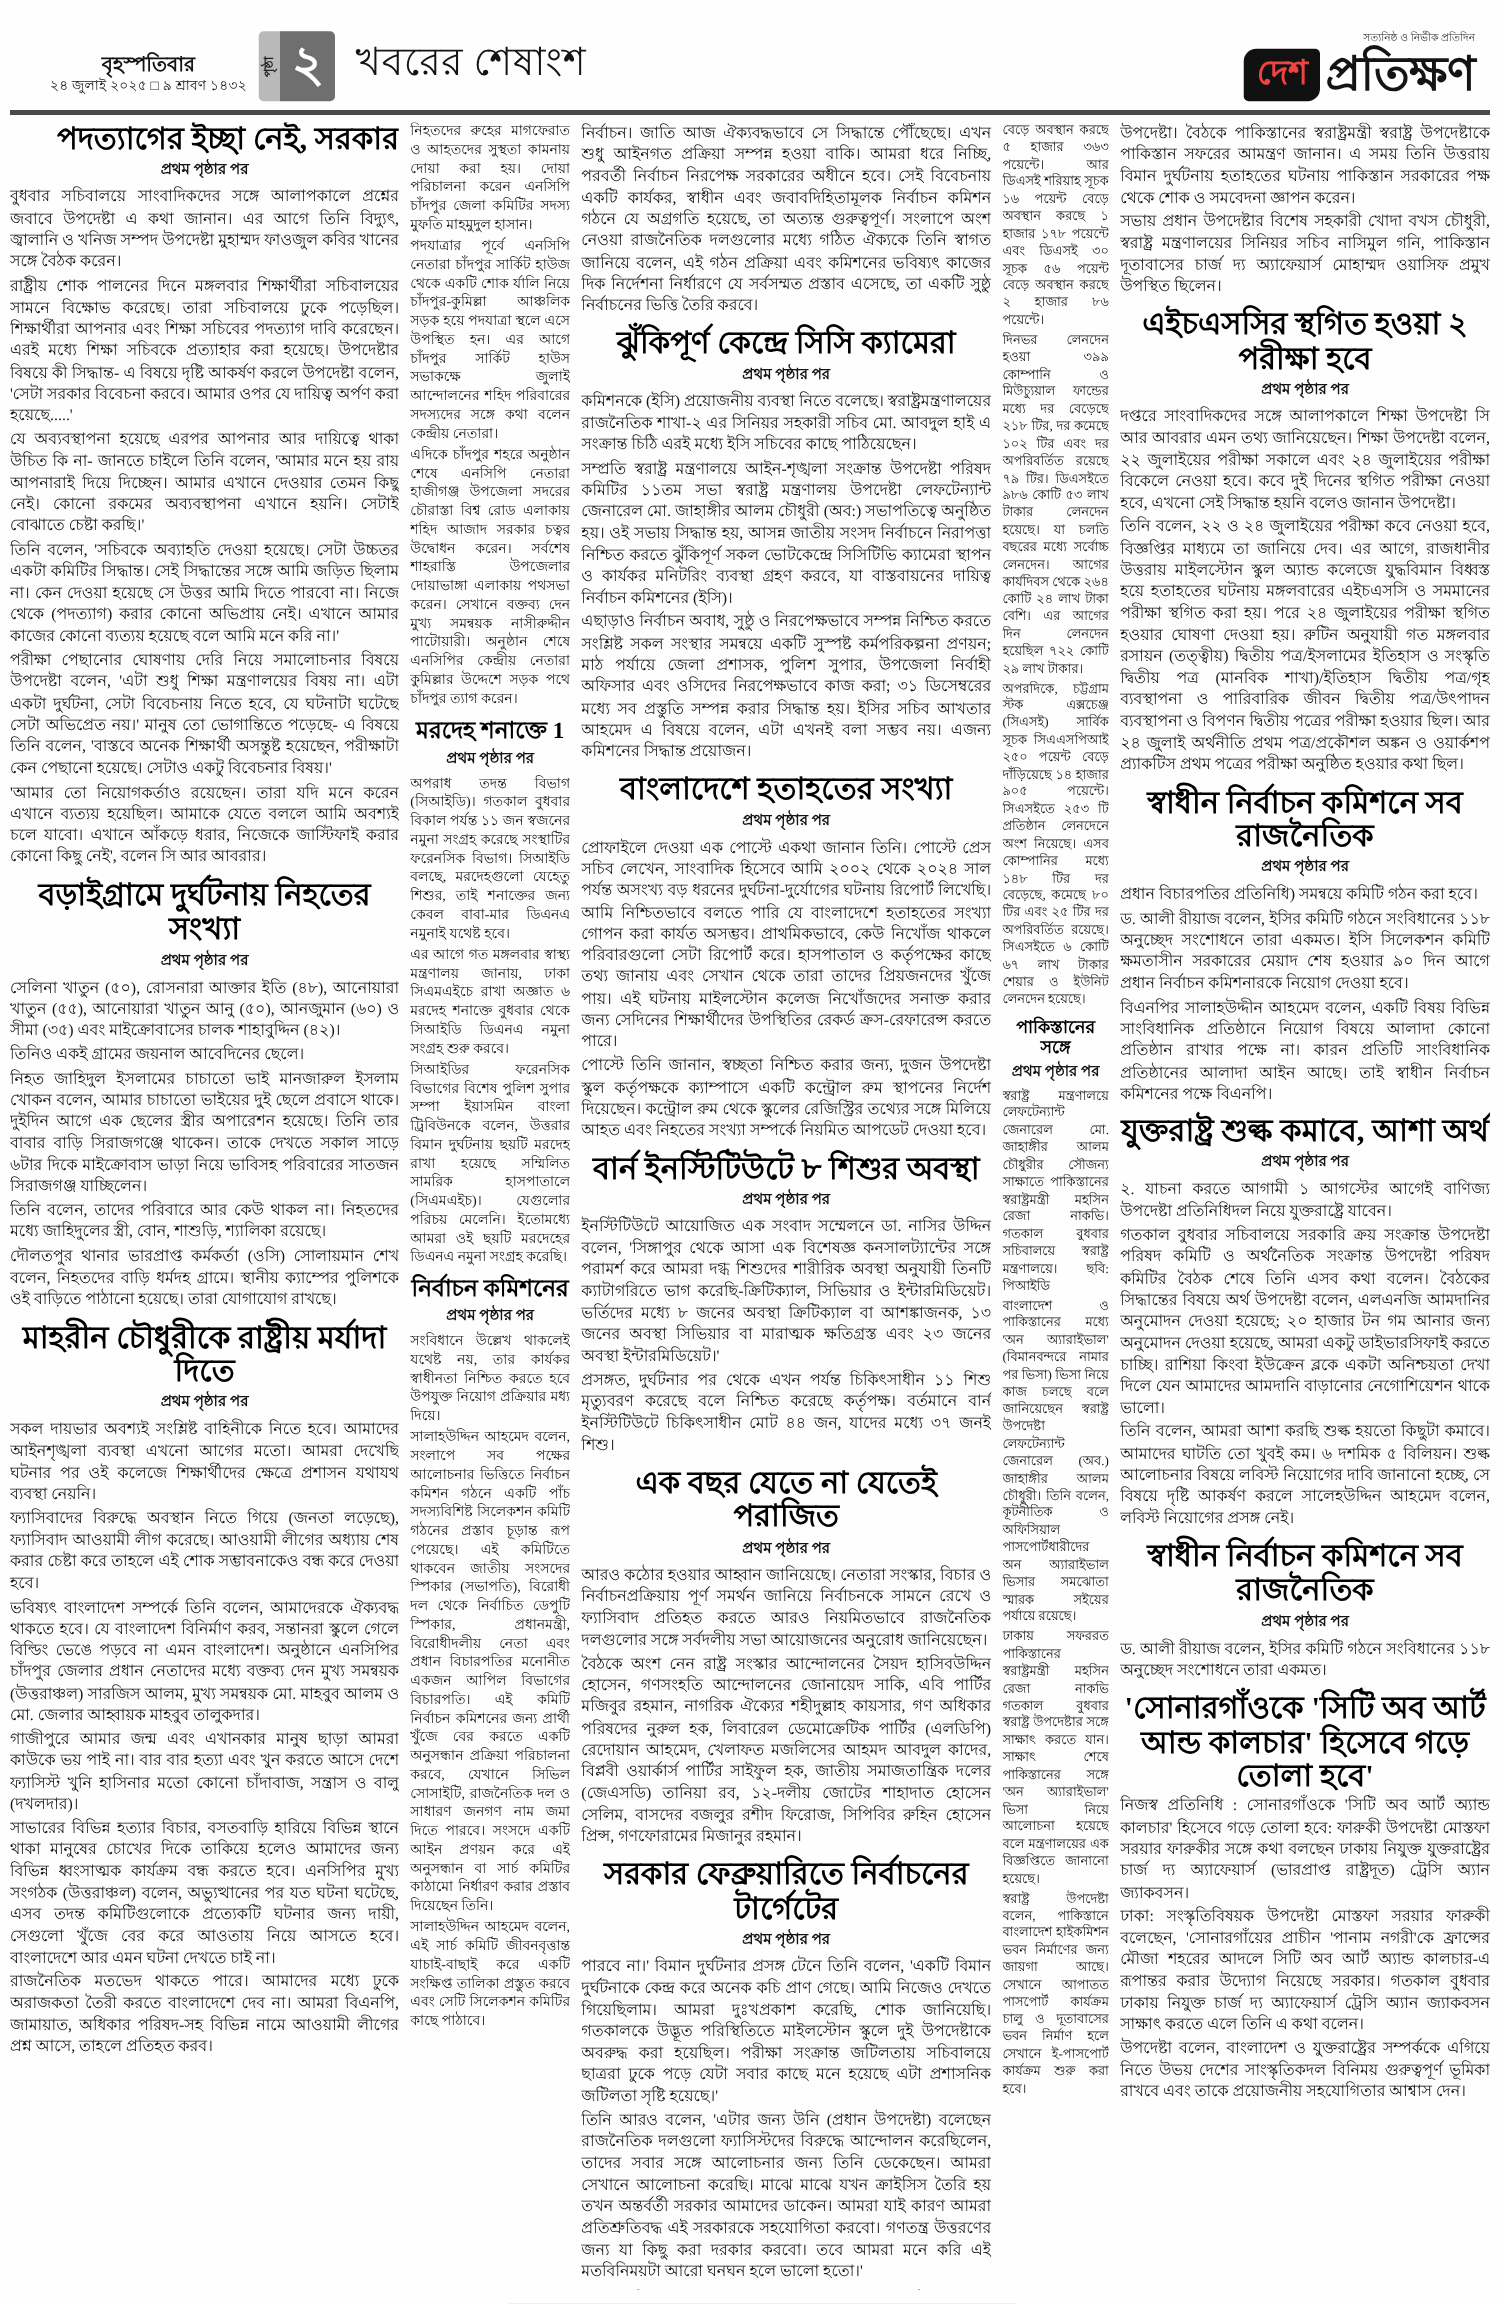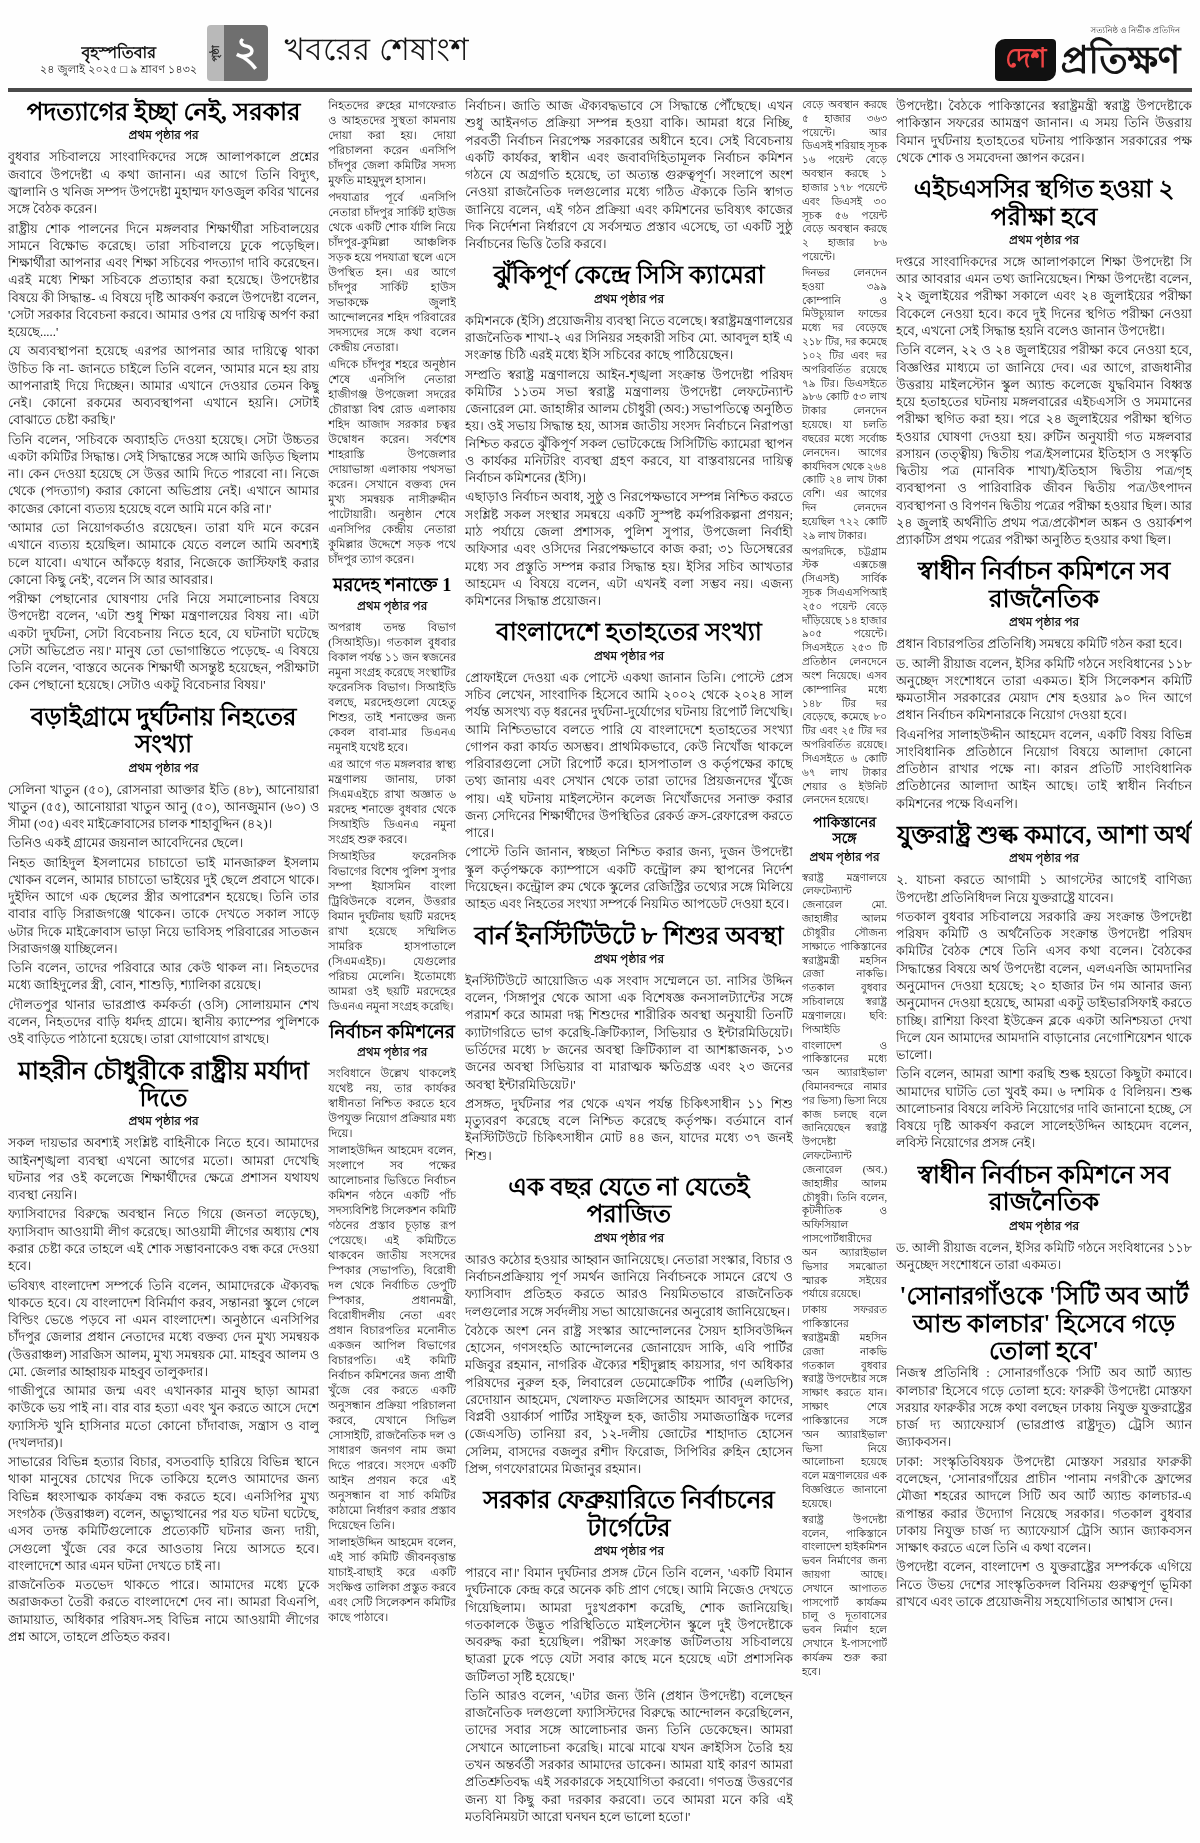--- a/index.html
+++ b/index.html
@@ -25,21 +25,21 @@
   .brand-mark{background:#111;color:#ef4444;font-weight:900;font-size:27px;line-height:1;
               padding:6px 10px 9px 10px;border-radius:10px 4px 10px 4px;}
   .brand-name{font-size:38px;font-weight:700;line-height:.9;letter-spacing:-.5px;}
   .rule{border-top:4px solid #4a4a4a;margin:0 8px;}
   
   .columns{display:flex;gap:9px;padding:6px 8px 0 8px;height:1740px;overflow:hidden;box-sizing:border-box;}
   .strip{overflow:hidden;}
   .article{margin:0 0 6px 0;}
   .hl{font-weight:700;text-align:center;line-height:1.12;margin:8px 0 1px 0;color:#000;
       overflow-wrap:anywhere;}
-  .article:first-child .hl{margin-top:0;}
+  .article:first-child .hl{margin-top:0;text-align:right;}
   .hl.xl{font-size:24.5px;}
   .hl.lg{font-size:20px;}
   .hl.md{font-size:16px;}
   .cont{font-size:12px;font-weight:700;text-align:center;margin:1px 0 3px 0;}
   .bp{font-size:12.7px;line-height:1.36;text-align:justify;margin:0 0 2px 0;
       overflow-wrap:anywhere;}
   .strip.narrow .bp{font-size:11.2px;line-height:1.34;}
   .strip.narrow .hl.lg{font-size:18.5px;}
   .strip.xnarrow .bp{font-size:10.4px;line-height:1.33;}
   .strip.xnarrow .hl.md{font-size:14px;}
@@ -76,22 +76,22 @@
 
   <main class="columns" id="columns">
       <section class="strip" style="width: 26.3%;">
         <article class="article">
           <h2 class="hl xl">পদত্যাগের ইচ্ছা নেই, সরকার</h2>
           <div class="cont">প্রথম পৃষ্ঠার পর</div>
           <p class="bp">বুধবার সচিবালয়ে সাংবাদিকদের সঙ্গে আলাপকালে প্রশ্নের জবাবে উপদেষ্টা এ কথা জানান। এর আগে তিনি বিদ্যুৎ, জ্বালানি ও খনিজ সম্পদ উপদেষ্টা মুহাম্মদ ফাওজুল কবির খানের সঙ্গে বৈঠক করেন।</p>
           <p class="bp">রাষ্ট্রীয় শোক পালনের দিনে মঙ্গলবার শিক্ষার্থীরা সচিবালয়ের সামনে বিক্ষোভ করেছে। তারা সচিবালয়ে ঢুকে পড়েছিল। শিক্ষার্থীরা আপনার এবং শিক্ষা সচিবের পদত্যাগ দাবি করেছেন। এরই মধ্যে শিক্ষা সচিবকে প্রত্যাহার করা হয়েছে। উপদেষ্টার বিষয়ে কী সিদ্ধান্ত- এ বিষয়ে দৃষ্টি আকর্ষণ করলে উপদেষ্টা বলেন, 'সেটা সরকার বিবেচনা করবে। আমার ওপর যে দায়িত্ব অর্পণ করা হয়েছে.....'</p>
           <p class="bp">যে অব্যবস্থাপনা হয়েছে এরপর আপনার আর দায়িত্বে থাকা উচিত কি না- জানতে চাইলে তিনি বলেন, 'আমার মনে হয় রায় আপনারাই দিয়ে দিচ্ছেন। আমার এখানে দেওয়ার তেমন কিছু নেই। কোনো রকমের অব্যবস্থাপনা এখানে হয়নি। সেটাই বোঝাতে চেষ্টা করছি।'</p>
           <p class="bp">তিনি বলেন, 'সচিবকে অব্যাহতি দেওয়া হয়েছে। সেটা উচ্চতর একটা কমিটির সিদ্ধান্ত। সেই সিদ্ধান্তের সঙ্গে আমি জড়িত ছিলাম না। কেন দেওয়া হয়েছে সে উত্তর আমি দিতে পারবো না। নিজে থেকে (পদত্যাগ) করার কোনো অভিপ্রায় নেই। এখানে আমার কাজের কোনো ব্যত্যয় হয়েছে বলে আমি মনে করি না।'</p>
+          <p class="bp">পরীক্ষা পেছানোর ঘোষণায় দেরি নিয়ে সমালোচনার বিষয়ে উপদেষ্টা বলেন, 'এটা শুধু শিক্ষা মন্ত্রণালয়ের বিষয় না। এটা একটা দুর্ঘটনা, সেটা বিবেচনায় নিতে হবে, যে ঘটনাটা ঘটেছে সেটা অভিপ্রেত নয়।' মানুষ তো ভোগান্তিতে পড়েছে- এ বিষয়ে তিনি বলেন, 'বাস্তবে অনেক শিক্ষার্থী অসন্তুষ্ট হয়েছেন, পরীক্ষাটা কেন পেছানো হয়েছে। সেটাও একটু বিবেচনার বিষয়।'</p>
           <p class="bp">'আমার তো নিয়োগকর্তাও রয়েছেন। তারা যদি মনে করেন এখানে ব্যত্যয় হয়েছিল। আমাকে যেতে বললে আমি অবশ্যই চলে যাবো। এখানে আঁকড়ে ধরার, নিজেকে জাস্টিফাই করার কোনো কিছু নেই', বলেন সি আর আবরার।</p>
-          <p class="bp">পরীক্ষা পেছানোর ঘোষণায় দেরি নিয়ে সমালোচনার বিষয়ে উপদেষ্টা বলেন, 'এটা শুধু শিক্ষা মন্ত্রণালয়ের বিষয় না। এটা একটা দুর্ঘটনা, সেটা বিবেচনায় নিতে হবে, যে ঘটনাটা ঘটেছে সেটা অভিপ্রেত নয়।' মানুষ তো ভোগান্তিতে পড়েছে- এ বিষয়ে তিনি বলেন, 'বাস্তবে অনেক শিক্ষার্থী অসন্তুষ্ট হয়েছেন, পরীক্ষাটা কেন পেছানো হয়েছে। সেটাও একটু বিবেচনার বিষয়।'</p>
         </article>
         <article class="article">
           <h2 class="hl xl">বড়াইগ্রামে দুর্ঘটনায় নিহতের সংখ্যা</h2>
           <div class="cont">প্রথম পৃষ্ঠার পর</div>
           <p class="bp">সেলিনা খাতুন (৫০), রোসনারা আক্তার ইতি (৪৮), আনোয়ারা খাতুন (৫৫), আনোয়ারা খাতুন আনু (৫০), আনজুমান (৬০) ও সীমা (৩৫) এবং মাইক্রোবাসের চালক শাহাবুদ্দিন (৪২)।</p>
           <p class="bp">তিনিও একই গ্রামের জয়নাল আবেদিনের ছেলে।</p>
           <p class="bp">নিহত জাহিদুল ইসলামের চাচাতো ভাই মানজারুল ইসলাম খোকন বলেন, আমার চাচাতো ভাইয়ের দুই ছেলে প্রবাসে থাকে। দুইদিন আগে এক ছেলের স্ত্রীর অপারেশন হয়েছে। তিনি তার বাবার বাড়ি সিরাজগঞ্জে থাকেন। তাকে দেখতে সকাল সাড়ে ৬টার দিকে মাইক্রোবাস ভাড়া নিয়ে ভাবিসহ পরিবারের সাতজন সিরাজগঞ্জ যাচ্ছিলেন।</p>
           <p class="bp">তিনি বলেন, তাদের পরিবারে আর কেউ থাকল না। নিহতদের মধ্যে জাহিদুলের স্ত্রী, বোন, শাশুড়ি, শ্যালিকা রয়েছে।</p>
           <p class="bp">দৌলতপুর থানার ভারপ্রাপ্ত কর্মকর্তা (ওসি) সোলায়মান শেখ বলেন, নিহতদের বাড়ি ধর্মদহ গ্রামে। স্থানীয় ক্যাম্পের পুলিশকে ওই বাড়িতে পাঠানো হয়েছে। তারা যোগাযোগ রাখছে।</p>
         </article>
@@ -177,20 +177,21 @@
           <div class="cont">প্রথম পৃষ্ঠার পর</div>
           <p class="bp">স্বরাষ্ট্র মন্ত্রণালয়ে লেফটেন্যান্ট জেনারেল মো. জাহাঙ্গীর আলম চৌধুরীর সৌজন্য সাক্ষাতে পাকিস্তানের স্বরাষ্ট্রমন্ত্রী মহসিন রেজা নাকভি। গতকাল বুধবার সচিবালয়ে স্বরাষ্ট্র মন্ত্রণালয়ে। ছবি: পিআইডি</p>
           <p class="bp">বাংলাদেশ ও পাকিস্তানের মধ্যে 'অন অ্যারাইভাল' (বিমানবন্দরে নামার পর ভিসা) ভিসা নিয়ে কাজ চলছে বলে জানিয়েছেন স্বরাষ্ট্র উপদেষ্টা লেফটেন্যান্ট জেনারেল (অব.) জাহাঙ্গীর আলম চৌধুরী। তিনি বলেন, কূটনীতিক ও অফিসিয়াল পাসপোর্টধারীদের অন অ্যারাইভাল ভিসার সমঝোতা স্মারক সইয়ের পর্যায়ে রয়েছে।</p>
           <p class="bp">ঢাকায় সফররত পাকিস্তানের স্বরাষ্ট্রমন্ত্রী মহসিন রেজা নাকভি গতকাল বুধবার স্বরাষ্ট্র উপদেষ্টার সঙ্গে সাক্ষাৎ করতে যান। সাক্ষাৎ শেষে পাকিস্তানের সঙ্গে 'অন অ্যারাইভাল' ভিসা নিয়ে আলোচনা হয়েছে বলে মন্ত্রণালয়ের এক বিজ্ঞপ্তিতে জানানো হয়েছে।</p>
           <p class="bp">স্বরাষ্ট্র উপদেষ্টা বলেন, পাকিস্তানে বাংলাদেশ হাইকমিশন ভবন নির্মাণের জন্য জায়গা আছে। সেখানে আপাতত পাসপোর্ট কার্যক্রম চালু ও দূতাবাসের ভবন নির্মাণ হলে সেখানে ই-পাসপোর্ট কার্যক্রম শুরু করা হবে।</p>
         </article>
       </section>
       <section class="strip" style="width: 25%;">
         <article class="article">
           <p class="bp">উপদেষ্টা। বৈঠকে পাকিস্তানের স্বরাষ্ট্রমন্ত্রী স্বরাষ্ট্র উপদেষ্টাকে পাকিস্তান সফরের আমন্ত্রণ জানান। এ সময় তিনি উত্তরায় বিমান দুর্ঘটনায় হতাহতের ঘটনায় পাকিস্তান সরকারের পক্ষ থেকে শোক ও সমবেদনা জ্ঞাপন করেন।</p>
+          <p class="bp">সভায় প্রধান উপদেষ্টার বিশেষ সহকারী খোদা বখস চৌধুরী, স্বরাষ্ট্র মন্ত্রণালয়ের সিনিয়র সচিব নাসিমুল গনি, পাকিস্তান দূতাবাসের চার্জ দ্য অ্যাফেয়ার্স মোহাম্মদ ওয়াসিফ প্রমুখ উপস্থিত ছিলেন।</p>
         </article>
         <article class="article">
           <h2 class="hl xl">এইচএসসির স্থগিত হওয়া ২ পরীক্ষা হবে</h2>
           <div class="cont">প্রথম পৃষ্ঠার পর</div>
           <p class="bp">দপ্তরে সাংবাদিকদের সঙ্গে আলাপকালে শিক্ষা উপদেষ্টা সি আর আবরার এমন তথ্য জানিয়েছেন। শিক্ষা উপদেষ্টা বলেন, ২২ জুলাইয়ের পরীক্ষা সকালে এবং ২৪ জুলাইয়ের পরীক্ষা বিকেলে নেওয়া হবে। কবে দুই দিনের স্থগিত পরীক্ষা নেওয়া হবে, এখনো সেই সিদ্ধান্ত হয়নি বলেও জানান উপদেষ্টা।</p>
           <p class="bp">তিনি বলেন, ২২ ও ২৪ জুলাইয়ের পরীক্ষা কবে নেওয়া হবে, বিজ্ঞপ্তির মাধ্যমে তা জানিয়ে দেব। এর আগে, রাজধানীর উত্তরায় মাইলস্টোন স্কুল অ্যান্ড কলেজে যুদ্ধবিমান বিধ্বস্ত হয়ে হতাহতের ঘটনায় মঙ্গলবারের এইচএসসি ও সমমানের পরীক্ষা স্থগিত করা হয়। পরে ২৪ জুলাইয়ের পরীক্ষা স্থগিত হওয়ার ঘোষণা দেওয়া হয়। রুটিন অনুযায়ী গত মঙ্গলবার রসায়ন (তত্ত্বীয়) দ্বিতীয় পত্র/ইসলামের ইতিহাস ও সংস্কৃতি দ্বিতীয় পত্র (মানবিক শাখা)/ইতিহাস দ্বিতীয় পত্র/গৃহ ব্যবস্থাপনা ও পারিবারিক জীবন দ্বিতীয় পত্র/উৎপাদন ব্যবস্থাপনা ও বিপণন দ্বিতীয় পত্রের পরীক্ষা হওয়ার ছিল। আর ২৪ জুলাই অর্থনীতি প্রথম পত্র/প্রকৌশল অঙ্কন ও ওয়ার্কশপ প্র্যাকটিস প্রথম পত্রের পরীক্ষা অনুষ্ঠিত হওয়ার কথা ছিল।</p>
         </article>
         <article class="article">
           <h2 class="hl xl">স্বাধীন নির্বাচন কমিশনে সব রাজনৈতিক</h2>
           <div class="cont">প্রথম পৃষ্ঠার পর</div>

